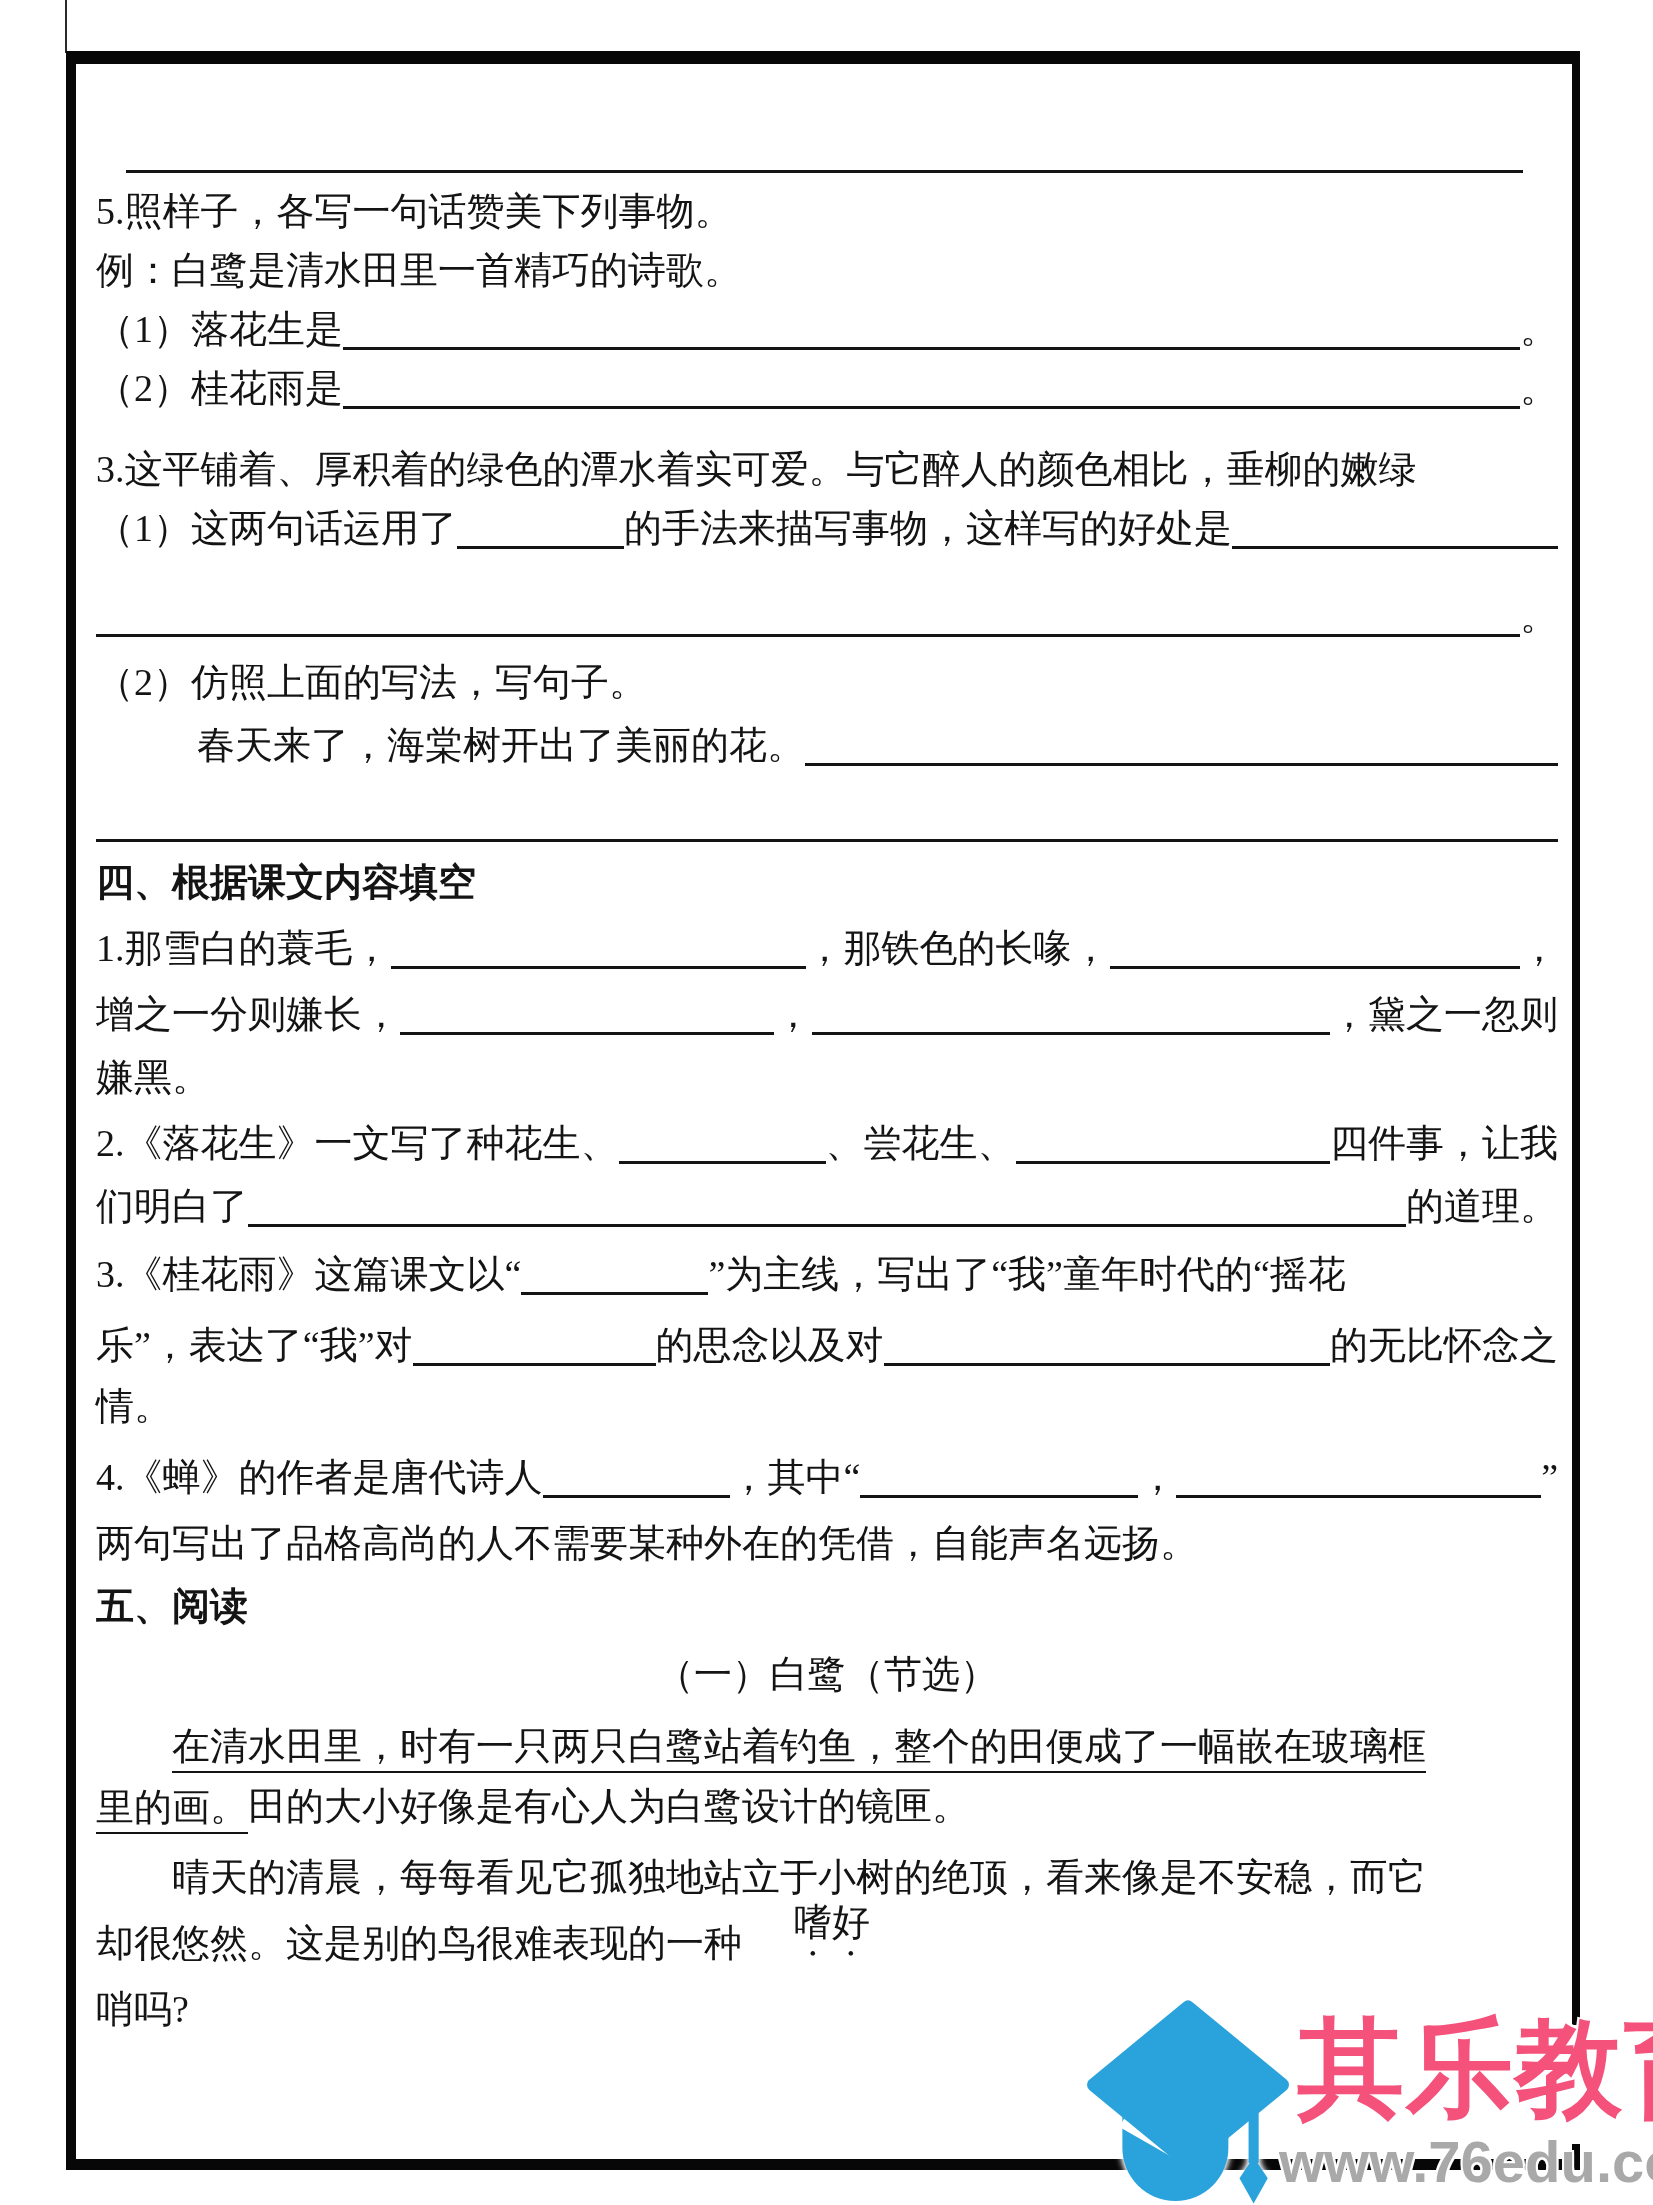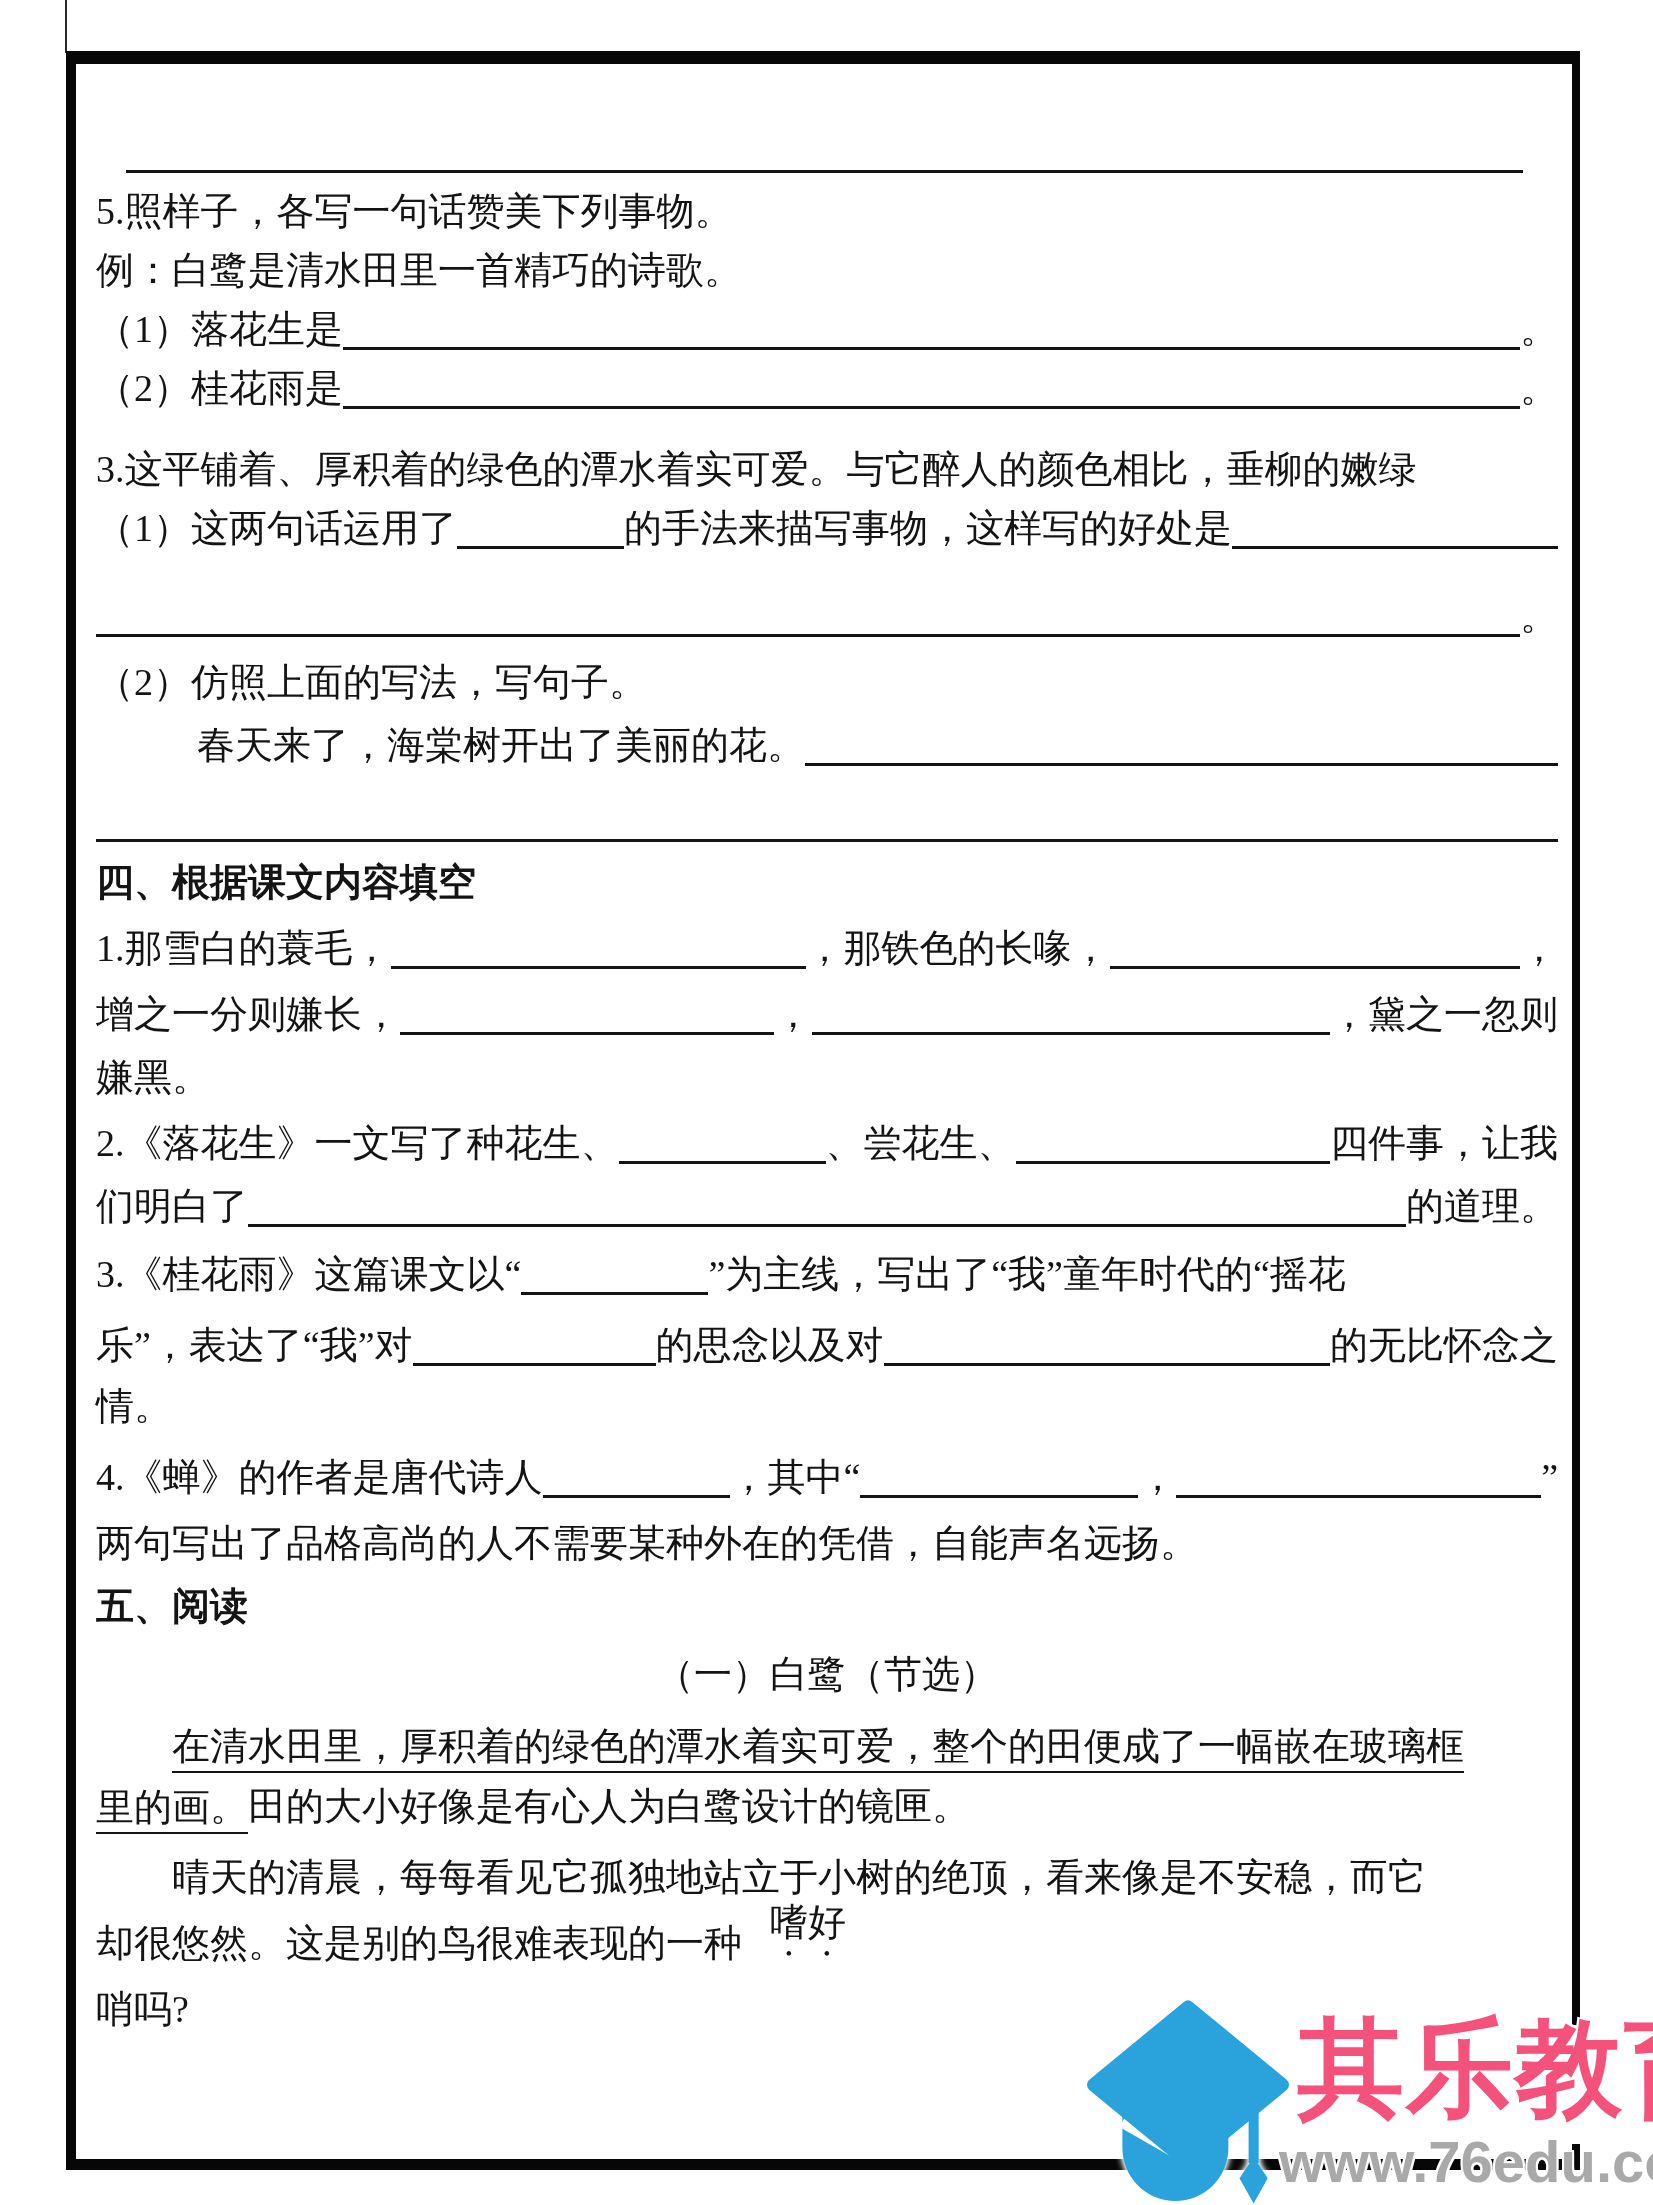--- a/index.html
+++ b/index.html
@@ -47,20 +47,21 @@
   .underlined{
     border-bottom:2.5px solid #141414;
     padding-bottom:4px;
     margin-bottom:-6.6px;
   }
   .emphasized{
     -webkit-text-emphasis:filled dot #141414;
     -webkit-text-emphasis-position:under right;
     text-emphasis:filled dot #141414;
     text-emphasis-position:under right;
+    margin-left:24px;
   }
   
   .logo-border-mask{
     position:absolute;left:1563px;top:2025px;width:91px;height:119px;
     background:#ffffff;
   }
   .logo-icon{
     position:absolute;left:1082px;top:2000px;width:212px;height:205px;
     filter:drop-shadow(0 0 3.5px #ffffff) drop-shadow(0 0 2px #ffffff);
   }
@@ -190,21 +191,21 @@
       <div class="row" style="height: 66px;">
         <span class="seg">两句写出了品格高尚的人不需要某种外在的凭借，自能声名远扬。</span>
       </div>
       <div class="row bold" style="height: 63px;">
         <span class="seg">五、阅读</span>
       </div>
       <div class="row center" style="height: 68px;">
         <span class="seg">（一）白鹭（节选）</span>
       </div>
       <div class="row" style="height: 71px; padding-left: 76px;">
-        <span class="seg underlined">在清水田里，厚积着的绿色的潭水着实可爱，整个的田便成了一幅嵌在玻璃框</span>
+        <span class="seg underlined">在清水田里，时有一只两只白鹭站着钓鱼，整个的田便成了一幅嵌在玻璃框</span>
       </div>
       <div class="row" style="height: 61px;">
         <span class="seg underlined">里的画。</span>
         <span class="seg">田的大小好像是有心人为白鹭设计的镜匣。</span>
       </div>
       <div class="row" style="height: 71px; padding-left: 76px;">
         <span class="seg">晴天的清晨，每每看见它孤独地站立于小树的绝顶，看来像是不安稳，而它</span>
       </div>
       <div class="row" style="height: 66px; gap: 28px;">
         <span class="seg">却很悠然。这是别的鸟很难表现的一种</span>

